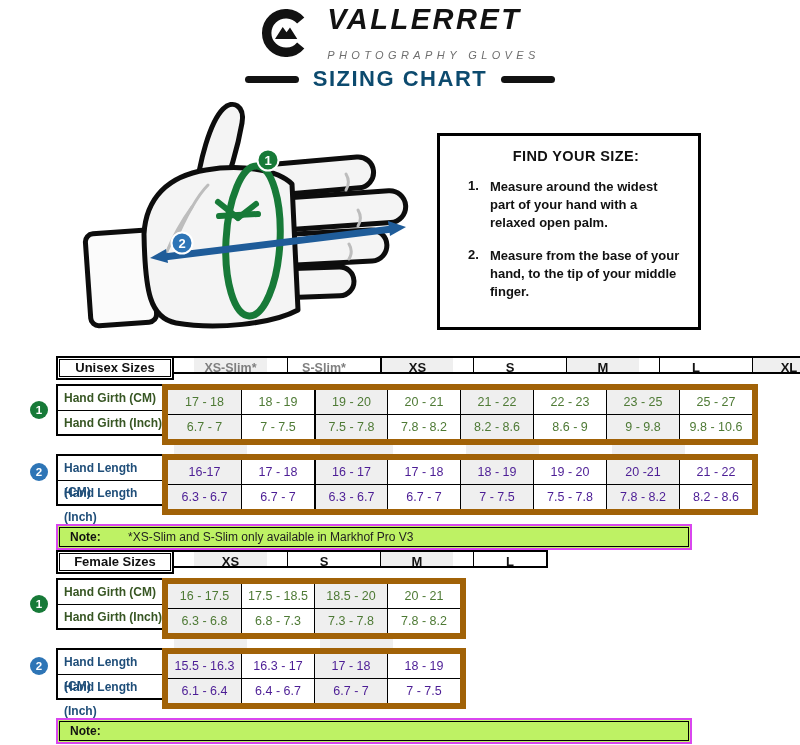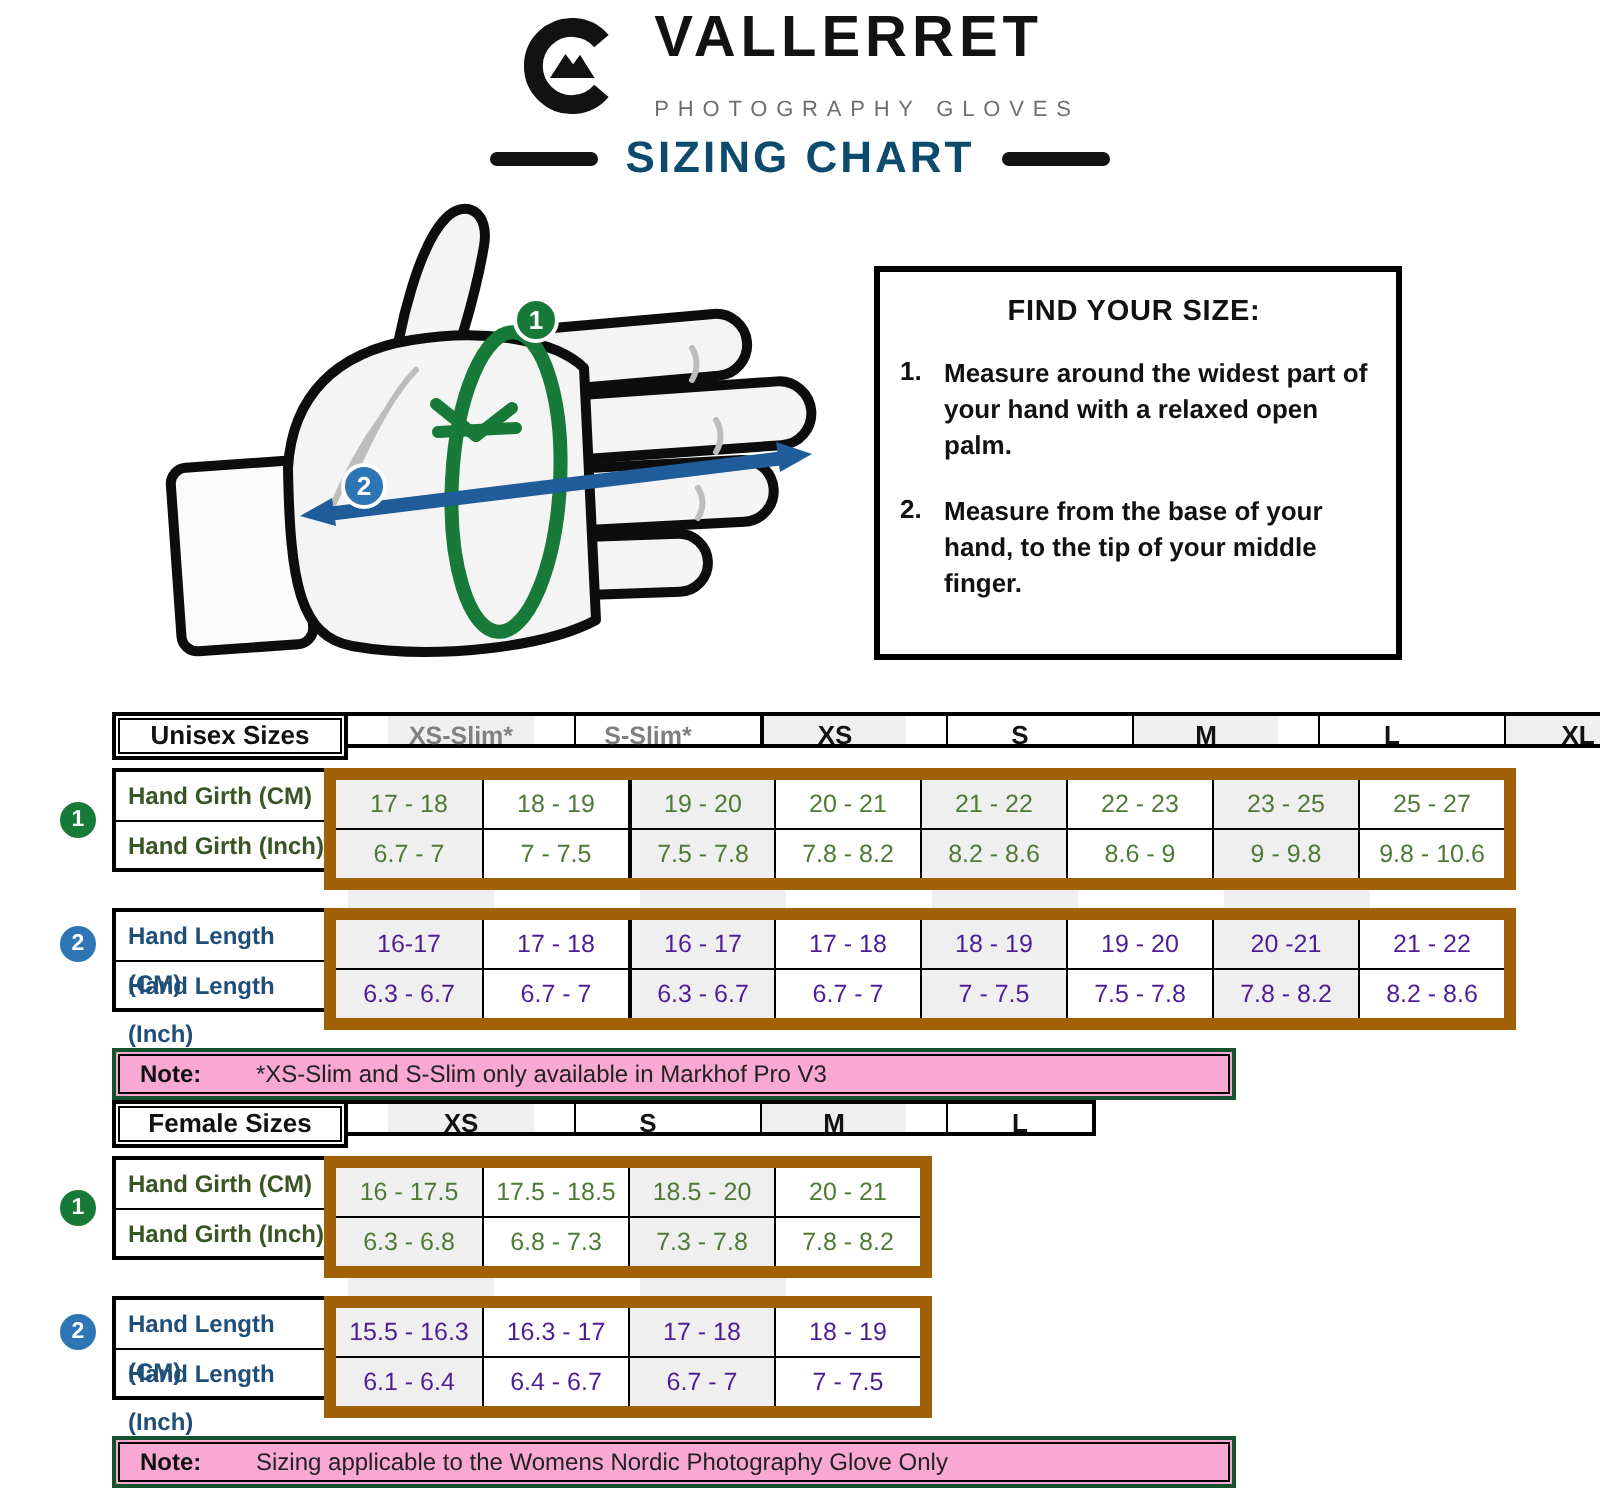--- a/index.html
+++ b/index.html
@@ -1,30 +1,30 @@
 <!DOCTYPE html>
 <html><head>
 <meta charset="utf-8">
 <style>
   html,body{margin:0;padding:0;background:#fff;}
   #page{position:relative;width:800px;height:745px;background:#fff;overflow:hidden;
         font-family:"Liberation Sans",sans-serif;color:#111;}
   
   .header{position:absolute;top:4px;left:0;width:100%;text-align:center;}
-  .brandrow{display:flex;justify-content:center;align-items:center;gap:13px;}
+  .brandrow{display:flex;justify-content:center;align-items:center;gap:13px;font-style:italic;}
   .brandtext{text-align:left;}
   .brand{font-size:29px;font-weight:bold;letter-spacing:2.5px;line-height:30px;color:#121212;}
   .tagline{font-size:11px;color:#6e6e6e;letter-spacing:4.4px;margin-top:15px;}
   .titlerow{display:flex;justify-content:center;align-items:center;gap:14px;margin-top:5px;}
   .bar{width:54px;height:7px;background:#121212;border-radius:4px;}
   .pagetitle{font-size:22px;font-weight:bold;letter-spacing:1.5px;color:#0c4a6e;}
   
   .hand-art{position:absolute;left:46px;top:92px;}
   .findbox{position:absolute;left:437px;top:133px;width:264px;height:197px;
-           border:3px solid #000;box-sizing:border-box;padding:12px 14px 0 10px;background:#fff;}
+           border:3px solid #000;box-sizing:border-box;padding:12px 14px 0 28px;background:#fff;}
   .findtitle{text-align:center;font-weight:bold;font-size:14.5px;letter-spacing:.4px;}
   .step{display:flex;margin-top:14px;}
   .stepnum{width:22px;font-weight:bold;font-size:13px;flex:none;}
   .steptext{font-weight:bold;font-size:13px;line-height:1.4;}
   
   .tbl{position:absolute;left:56px;width:706px;}
   .trow{display:flex;align-items:flex-start;}
   .dbox{box-sizing:border-box;width:118px;border:2px solid #000;padding:1px;background:#fff;flex:none;}
   .dbox .inner{border:1px solid #000;text-align:center;font-weight:bold;font-size:13px;height:16px;line-height:16px;}
   .hgroup{display:flex;border:2px solid #000;margin-left:-2px;background:#fff;}
@@ -39,21 +39,21 @@
   .lr{height:24px;line-height:24px;padding-left:6px;font-weight:bold;font-size:12px;box-sizing:border-box;}
   .labelcol .lr + .lr{border-top:1px solid #000;}
   .block{border:6px solid #a16207;margin-left:-2px;background:#fff;}
   .block .r + .r{border-top:1px solid #000;}
   .green .lr{color:#375623;}  .green .c{color:#4e7a35;}
   .blue .lr{color:#1f4e79;}   .blue .c{color:#4c1d95;}
   .gap4{height:4px;} 
   .gaprow{display:flex;margin-left:118px;height:9px;}
   .gc{width:73px;height:9px;flex:none;}
   .gc.s{background:#efefef;}
-  .notebox{box-sizing:border-box;width:562px;border:2px solid #14532d;padding:1px;background:#f9a8d4;margin-top:9px;}
+  .notebox{box-sizing:border-box;width:636px;border:2px solid #d946ef;padding:1px;background:#bef264;margin-top:9px;}
   .notebox .ninner{border:1px solid #000;display:flex;height:18px;line-height:18px;font-size:12px;}
   .nlabel{font-weight:bold;margin-left:10px;width:58px;flex:none;}
   .ntext{color:#222;}
   
   .badge{position:absolute;left:30px;width:18px;height:18px;border-radius:50%;
          color:#fff;font-weight:bold;font-size:11.5px;text-align:center;line-height:18px;
          box-shadow:0 0 0 1px rgba(255,255,255,.9);}
   .badge.g{background:#177a38;}
   .badge.b{background:#2e75b6;}
   .bnum{fill:#fff;font-family:"Liberation Sans",sans-serif;font-size:13px;font-weight:bold;text-anchor:middle;}
@@ -279,21 +279,20 @@
           <div class="c s">6.1 - 6.4</div>
           <div class="c">6.4 - 6.7</div>
           <div class="c s">6.7 - 7</div>
           <div class="c">7 - 7.5</div>
         </div>
       </div>
     </div>
     <div class="notebox">
       <div class="ninner">
         <span class="nlabel">Note:</span>
-        <span class="ntext">Sizing applicable to the Womens Nordic Photography Glove Only</span>
       </div>
     </div>
   </div>
 
   <div class="badge g" style="top:401px;">1</div>
   <div class="badge b" style="top:463px;">2</div>
   <div class="badge g" style="top:595px;">1</div>
   <div class="badge b" style="top:657px;">2</div>
 
 </div>

